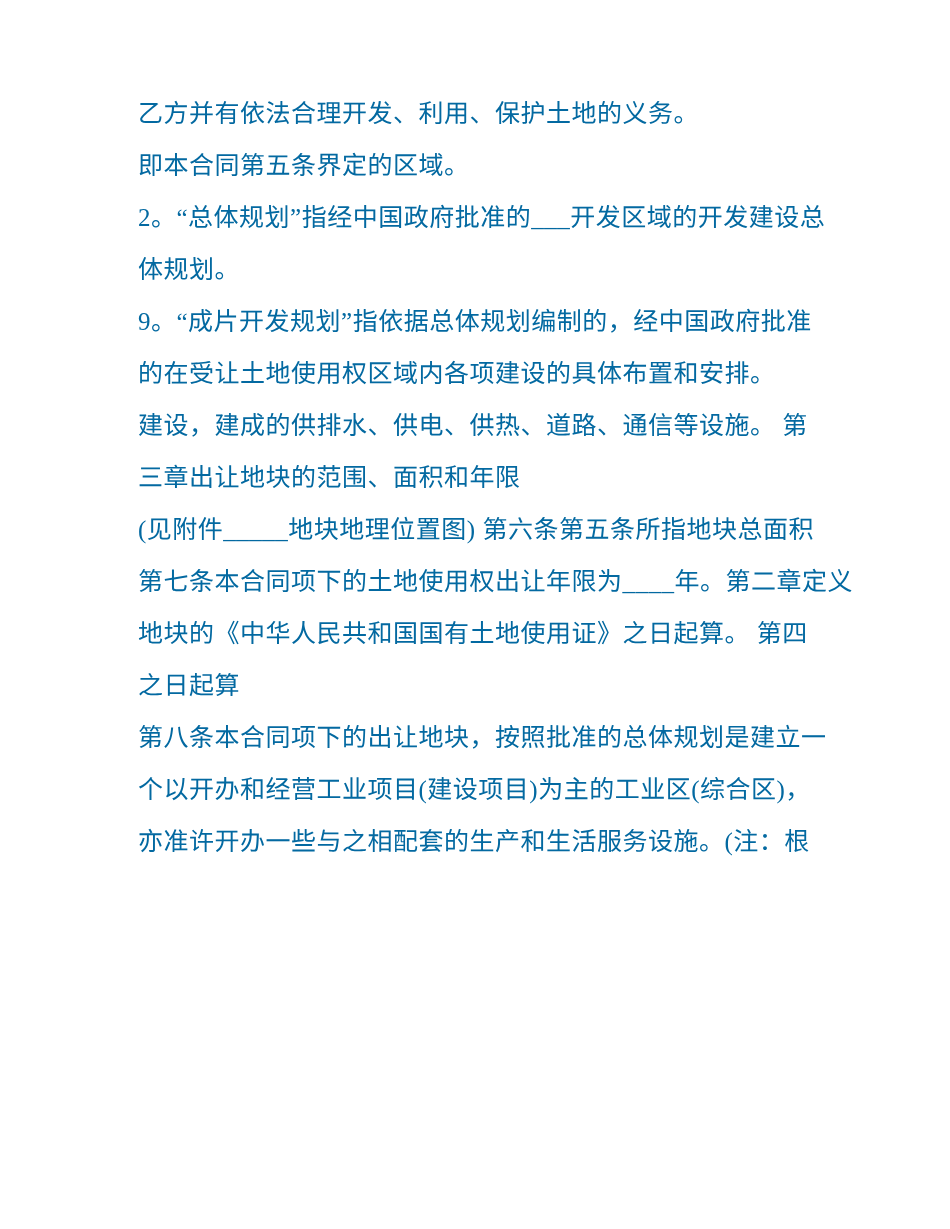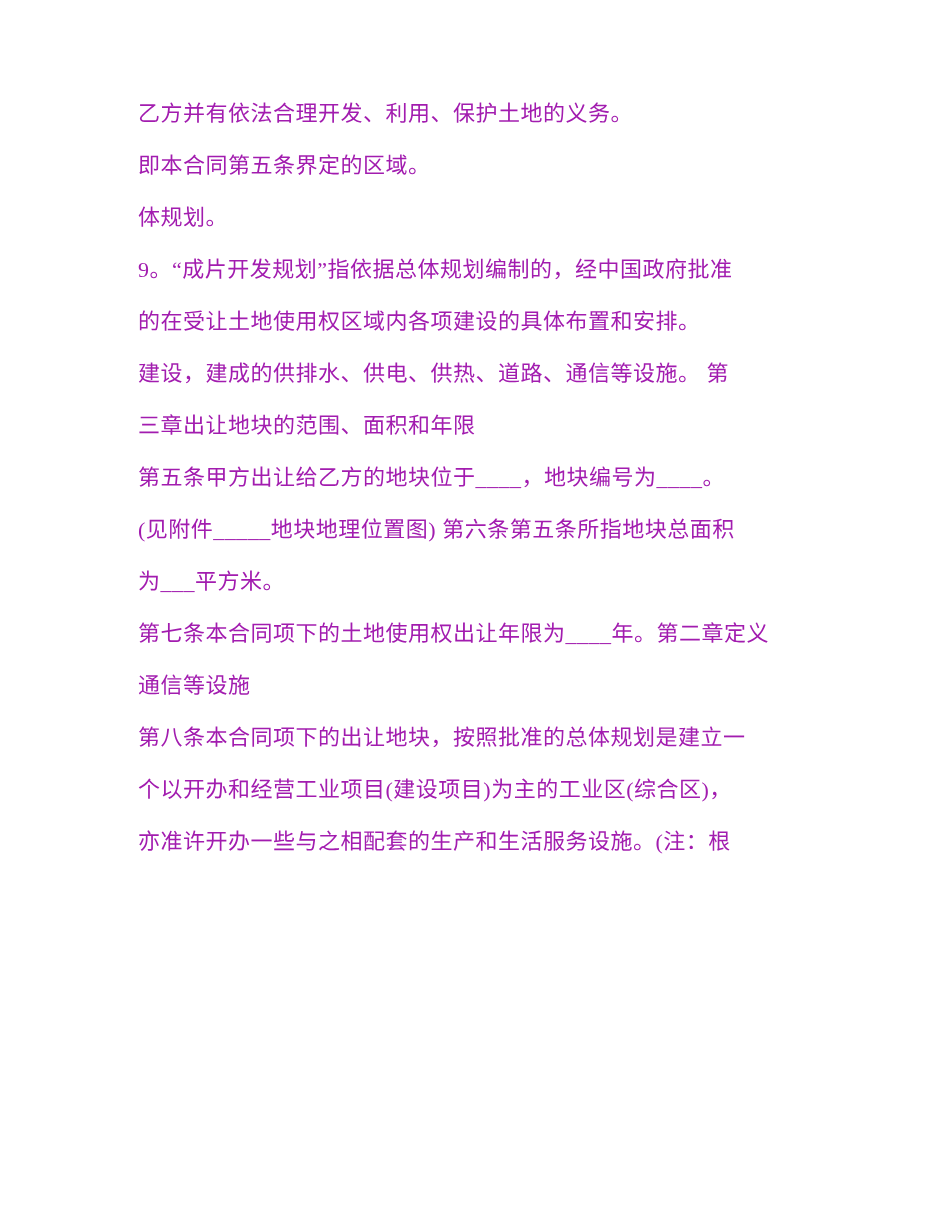--- a/index.html
+++ b/index.html
@@ -15,64 +15,64 @@
     overflow: hidden;
     font-family: "Liberation Serif", "DejaVu Serif", serif;
   }
   .doc-body {
     position: absolute;
     left: 138px;
     top: 88px;
     width: 700px;
   }
   .text-line {
-    font-size: 22px;
+    font-size: 25px;
     line-height: 52px;
     height: 52px;
-    color: #a21caf;
+    color: #0369a1;
     letter-spacing: 0.5px;
     white-space: pre;
     font-weight: 400;
     -webkit-font-smoothing: antialiased;
   }
 </style>
 </head>
 <body>
 
 <div class="page">
   <div class="doc-body">
 
       <div class="text-line">乙方并有依法合理开发、利用、保护土地的义务。</div>
 
 
 
       <div class="text-line">即本合同第五条界定的区域。</div>
 
+      <div class="text-line">2。“总体规划”指经中国政府批准的___开发区域的开发建设总</div>
 
       <div class="text-line">体规划。</div>
 
       <div class="text-line">9。“成片开发规划”指依据总体规划编制的，经中国政府批准</div>
 
       <div class="text-line">的在受让土地使用权区域内各项建设的具体布置和安排。</div>
 
 
       <div class="text-line">建设，建成的供排水、供电、供热、道路、通信等设施。 第</div>
 
       <div class="text-line">三章出让地块的范围、面积和年限</div>
 
-      <div class="text-line">第五条甲方出让给乙方的地块位于____，地块编号为____。</div>
 
       <div class="text-line">(见附件_____地块地理位置图) 第六条第五条所指地块总面积</div>
 
-      <div class="text-line">为___平方米。</div>
 
       <div class="text-line">第七条本合同项下的土地使用权出让年限为____年。第二章定义</div>
 
+      <div class="text-line">地块的《中华人民共和国国有土地使用证》之日起算。 第四</div>
 
-      <div class="text-line">通信等设施</div>
+      <div class="text-line">之日起算</div>
 
       <div class="text-line">第八条本合同项下的出让地块，按照批准的总体规划是建立一</div>
 
       <div class="text-line">个以开办和经营工业项目(建设项目)为主的工业区(综合区)，</div>
 
       <div class="text-line">亦准许开办一些与之相配套的生产和生活服务设施。(注：根</div>
     </div>
 </div>
 
 </body></html>

